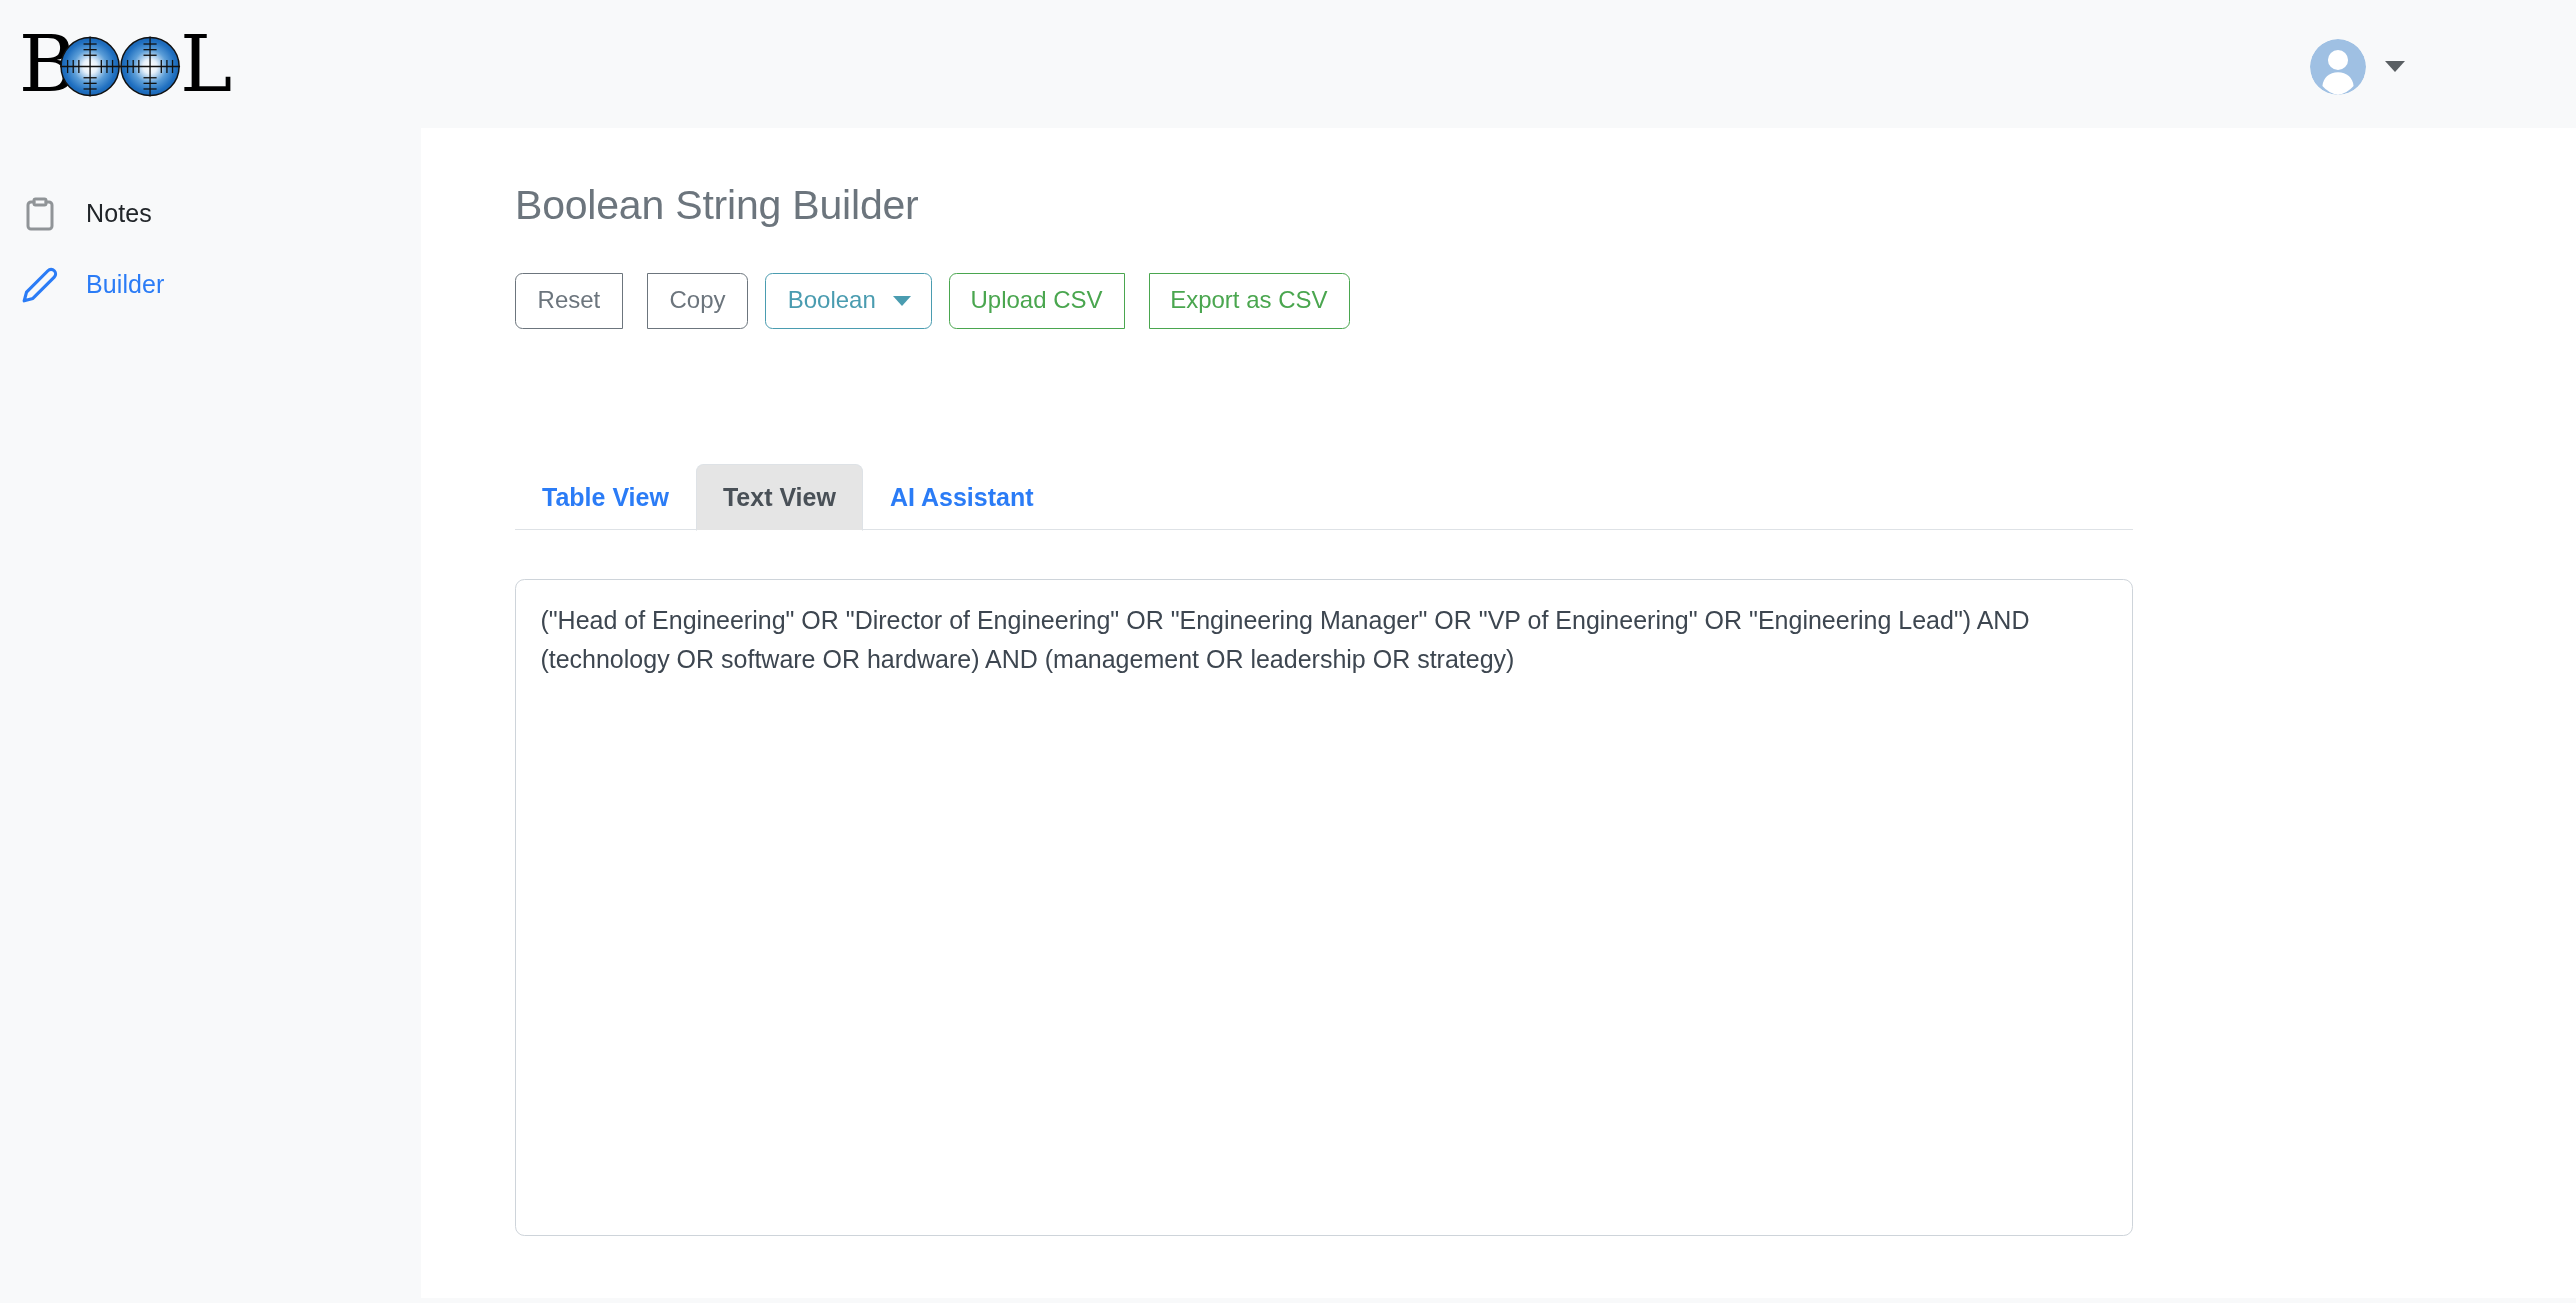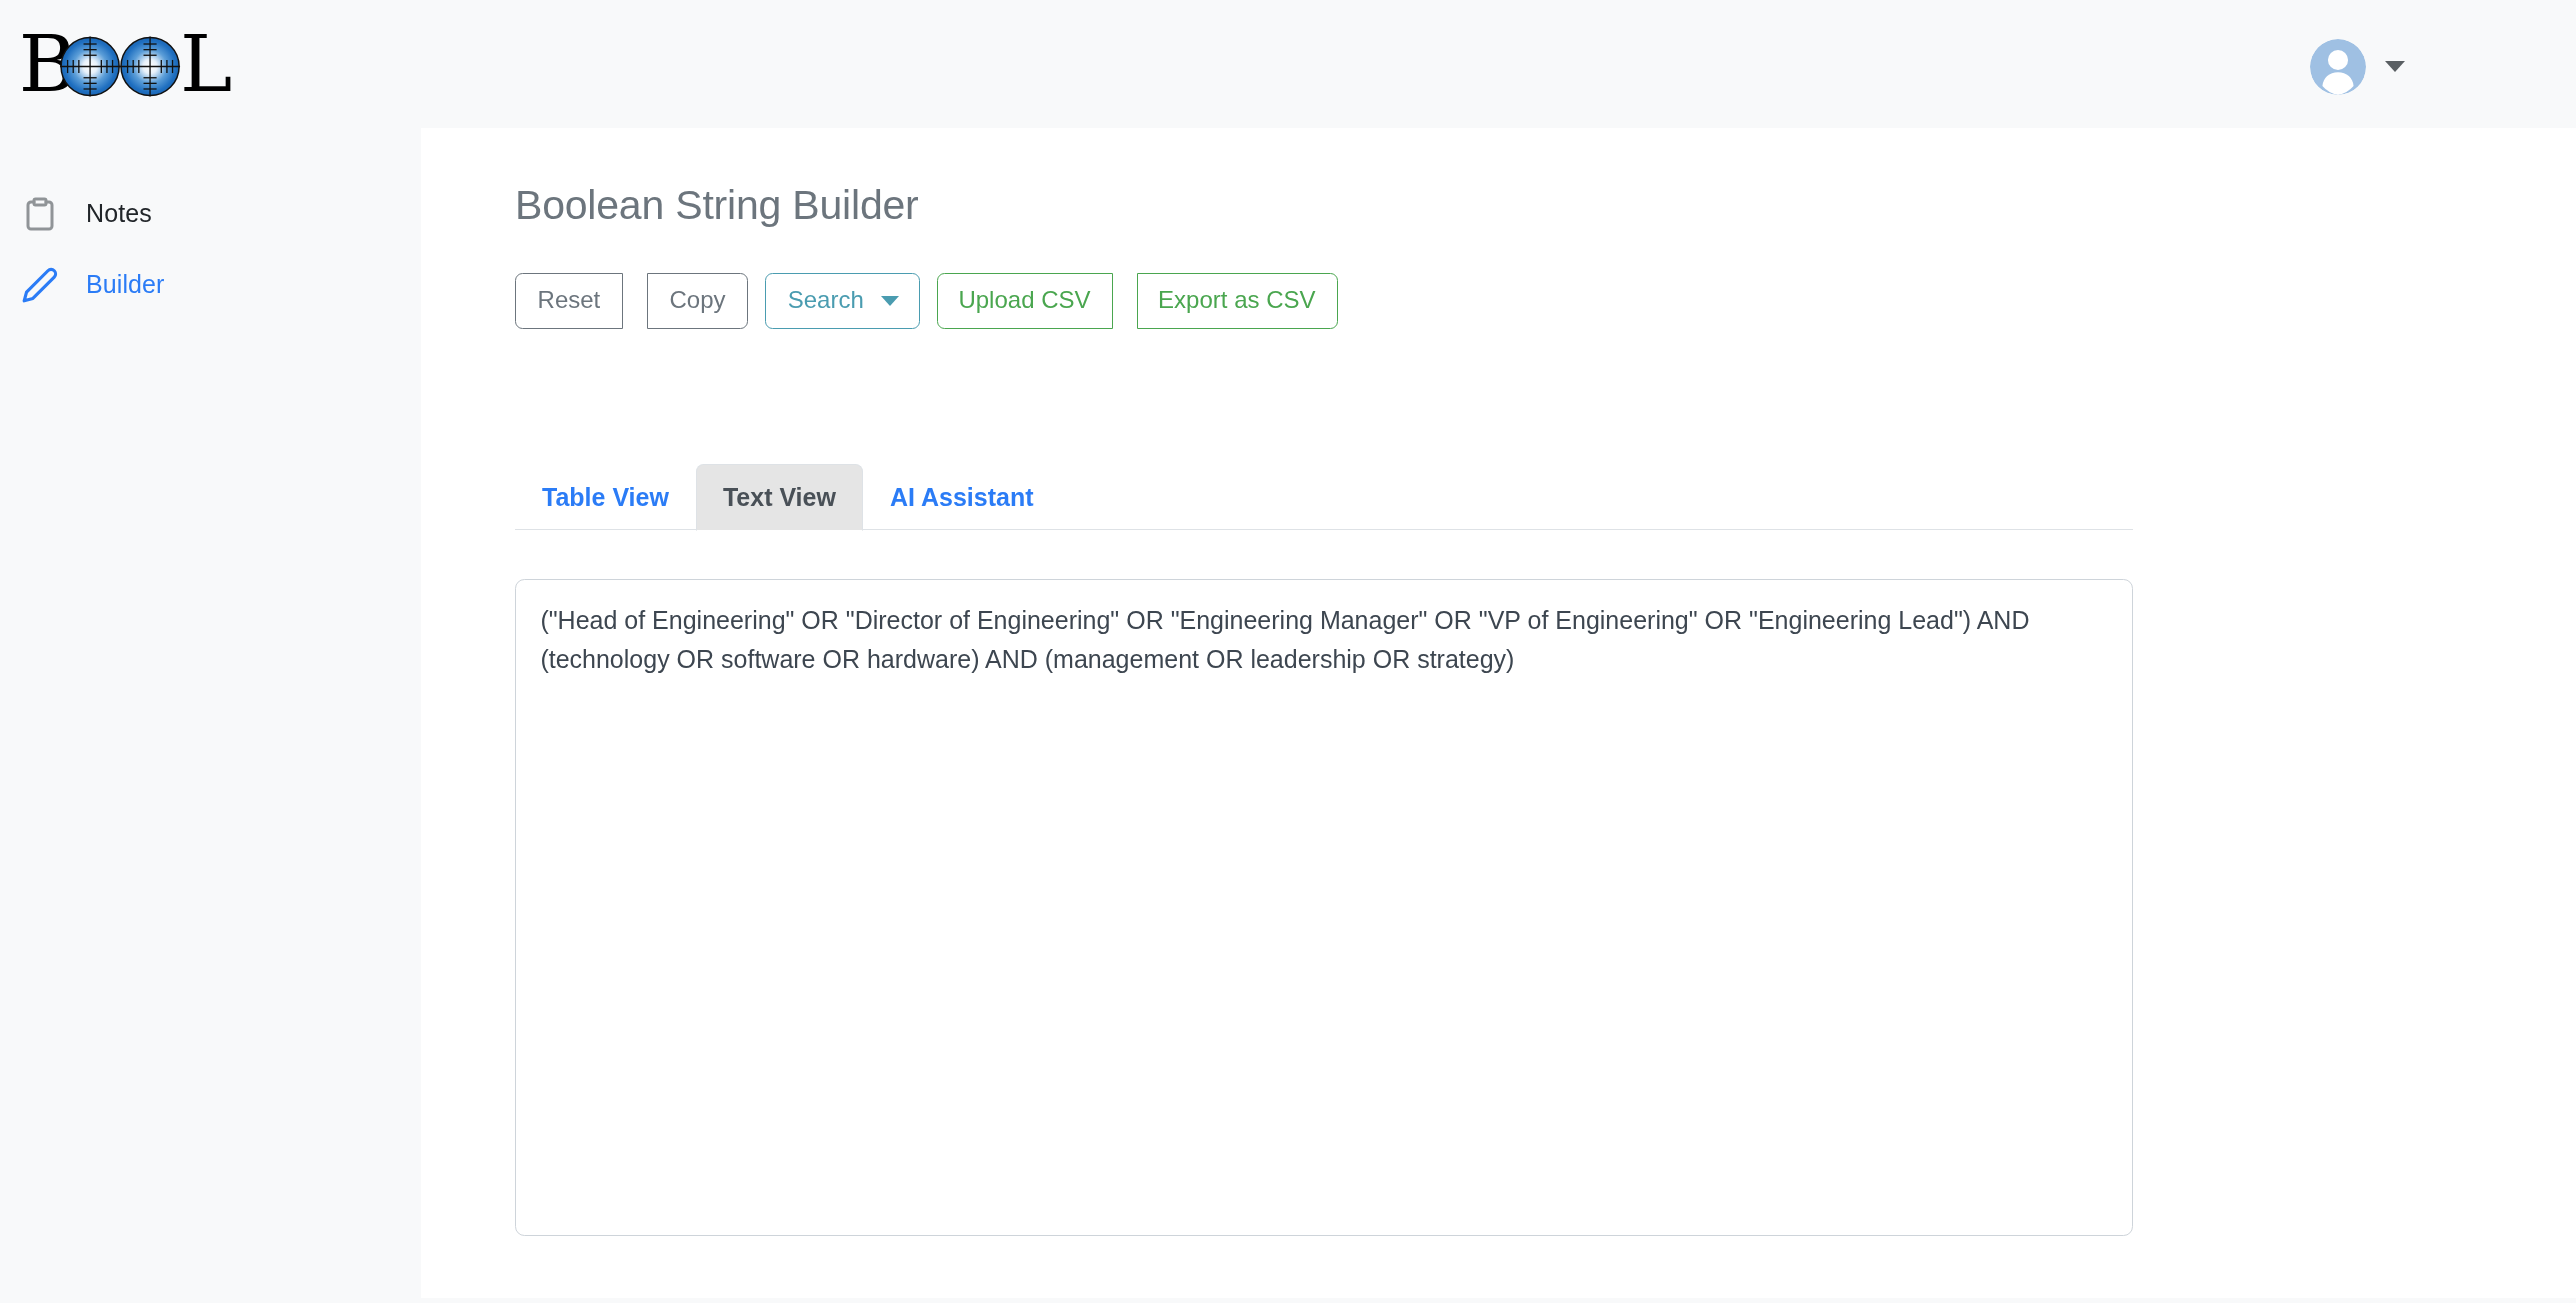--- a/index.html
+++ b/index.html
@@ -305,21 +305,21 @@
     <h1 class="page-title">Boolean String Builder</h1>
 
     <div class="toolbar">
 
       <div class="btn-group">
         <button class="btn btn-secondary">Reset</button>
         <button class="btn btn-secondary">Copy</button>
       </div>
 
       <button class="btn btn-info btn-single btn-dropdown">
-        <span>Search</span>
+        <span>Boolean</span>
         <span class="dd-caret"></span>
       </button>
 
       <div class="btn-group">
         <button class="btn btn-success">Upload CSV</button>
         <button class="btn btn-success">Export as CSV</button>
       </div>
     </div>
 
     <div class="tabs">

